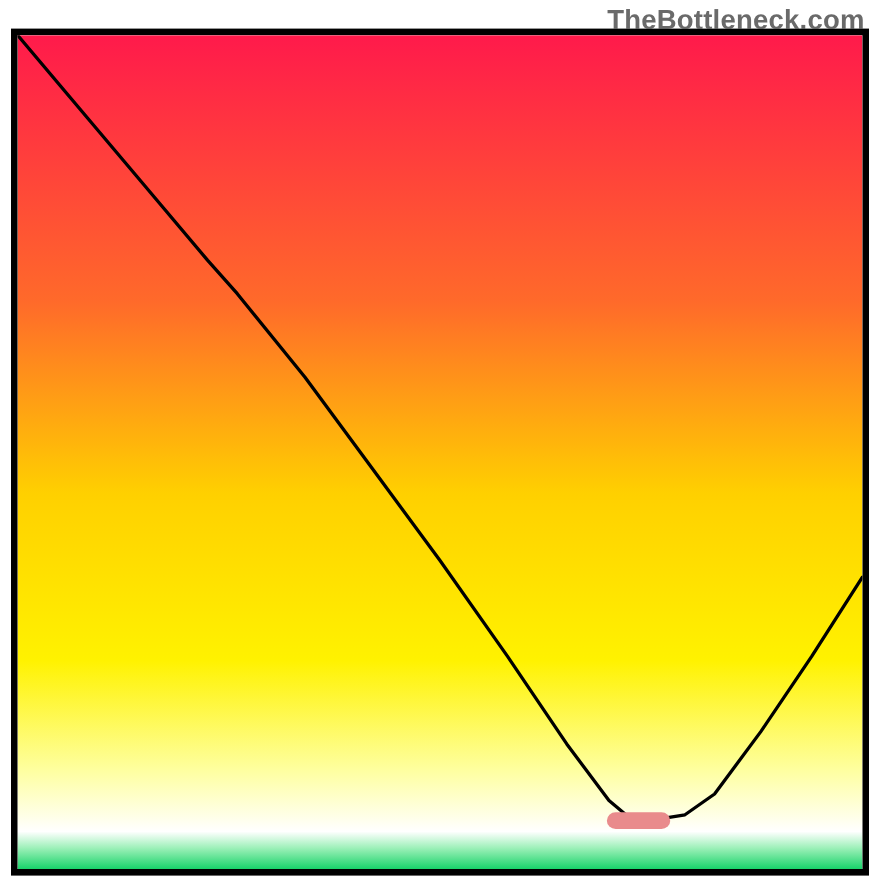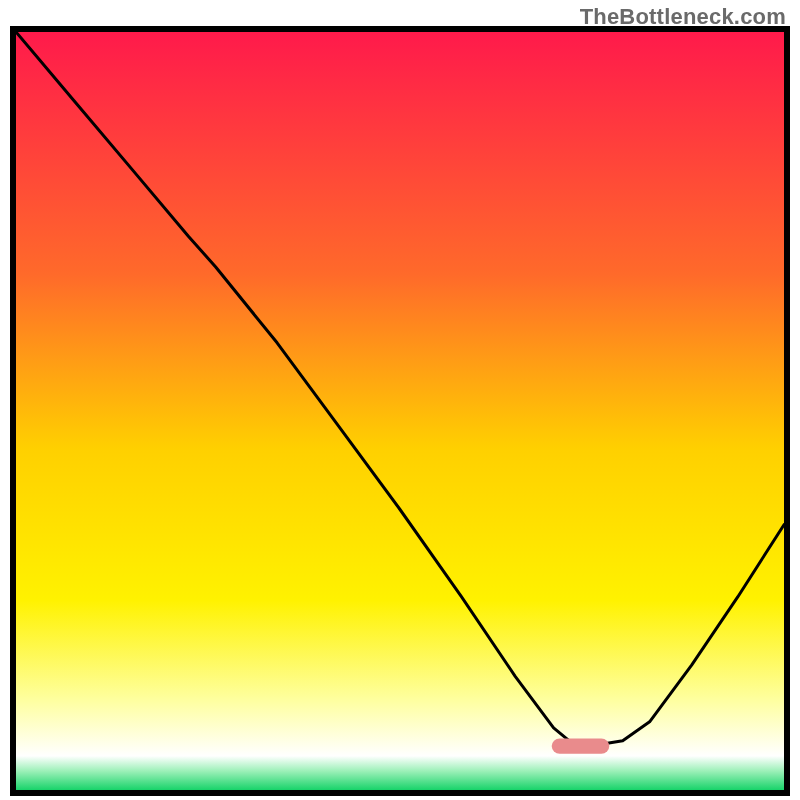--- a/index.html
+++ b/index.html
@@ -18,21 +18,21 @@
     width: 780px;
     height: 770px;
     box-sizing: border-box;
     border: 6px solid #000;
     background: #fff;
   }
   .watermark {
     position: absolute;
     top: 4px;
     right: 14px;
-    font-size: 22px;
+    font-size: 25px;
     font-weight: 600;
     color: #6a6a6a;
     font-family: Arial, Helvetica, sans-serif;
     letter-spacing: 0.2px;
   }
   svg {
     position: absolute;
     left: 0;
     top: 0;
   }

